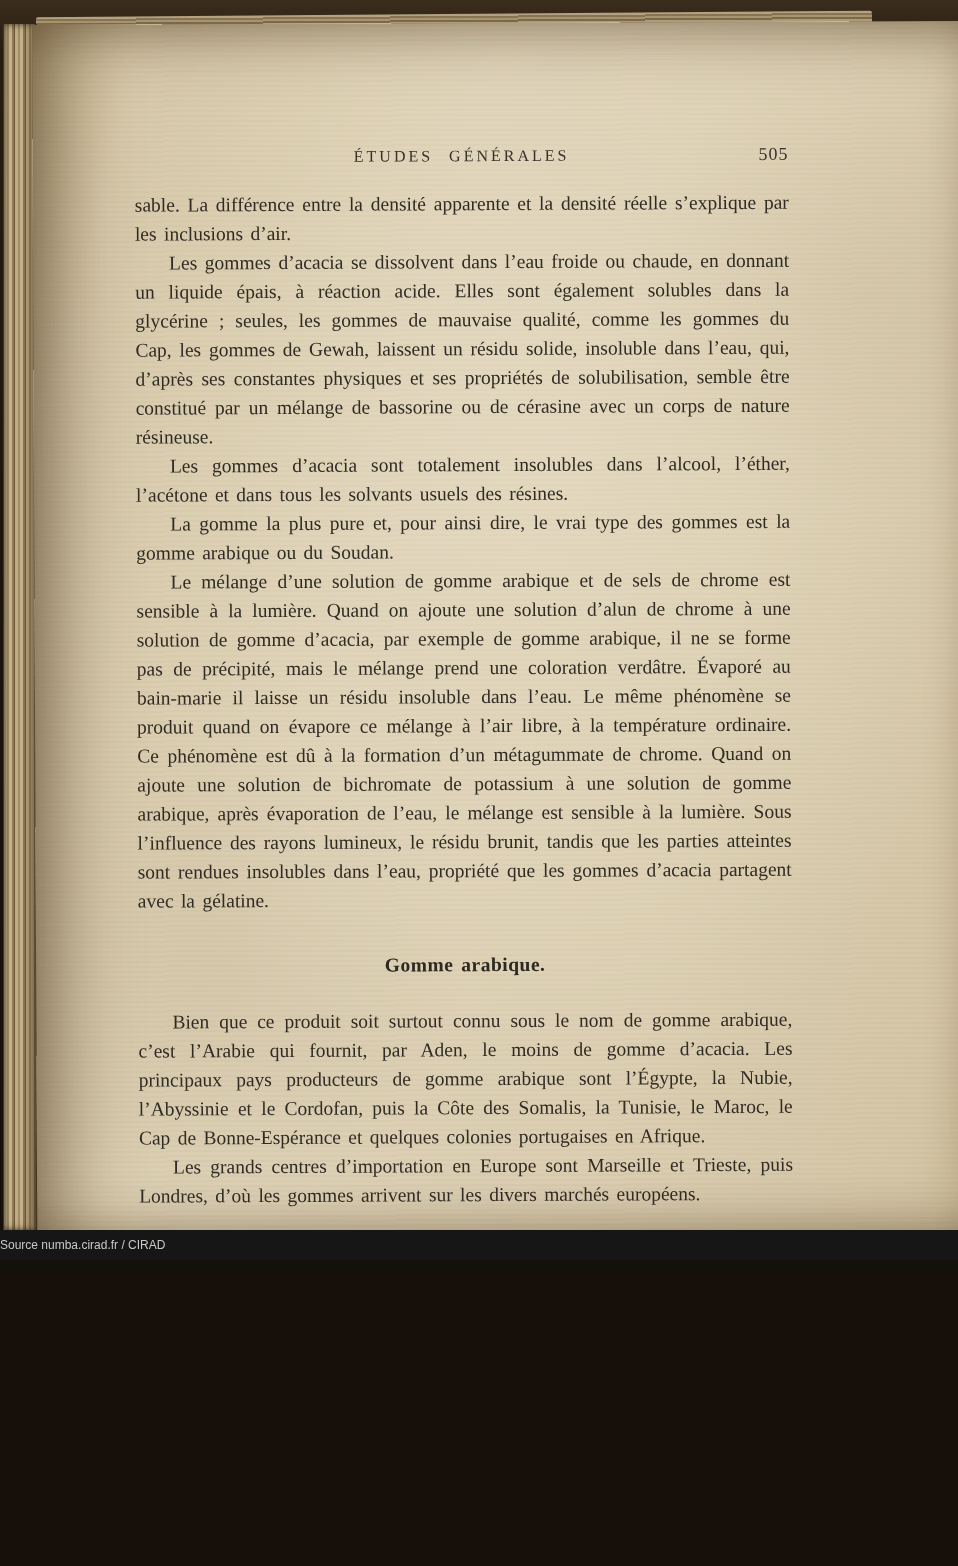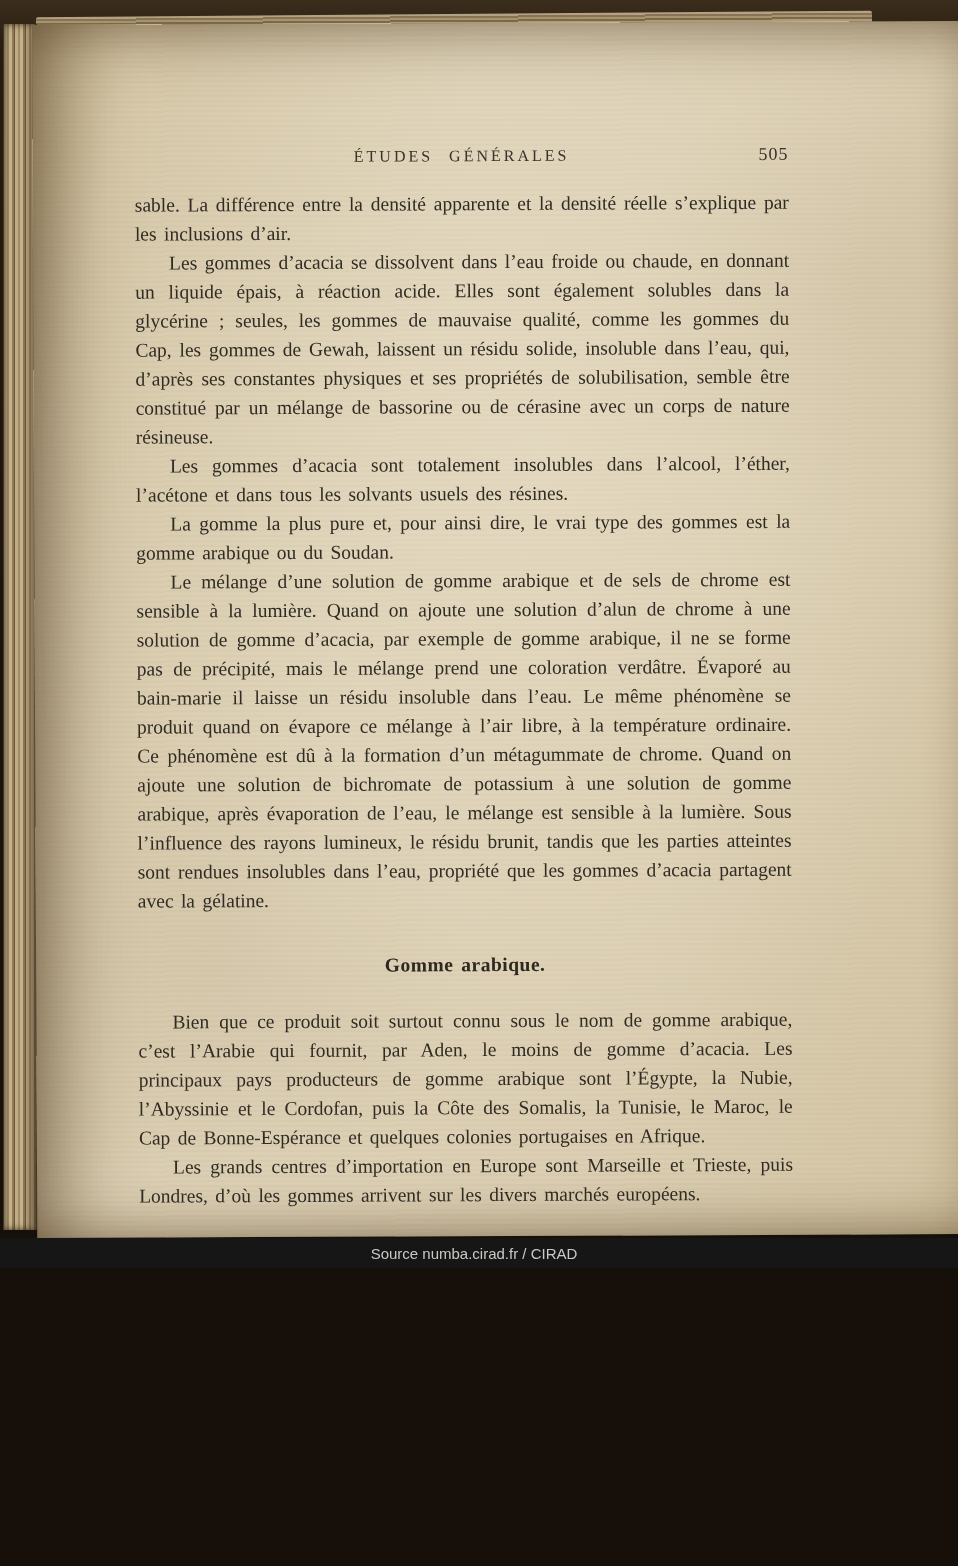--- a/index.html
+++ b/index.html
@@ -92,29 +92,29 @@
   .section-heading {
     text-align: center;
     font-size: 19.5px;
     font-weight: bold;
     letter-spacing: 0.5px;
     color: #2d2921;
     margin: 36px 0 27px;
   }
   .source-bar {
     position: absolute;
-    left: 0; right: 0; bottom: 4px;
+    left: 0; right: 0; bottom: 12px;
     height: 30px;
     background: #161616;
     color: #cbc9c5;
     font-family: "Liberation Sans", sans-serif;
-    font-size: 15px;
+    font-size: 12px;
     display: flex;
     align-items: center;
-    justify-content: center;
+    justify-content: flex-start;
     padding-right: 10px;
   }
 </style>
 </head>
 <body>
 
 <div class="scene">
 
   <div class="top-page-edges"></div>
   <div class="left-page-edges"></div>

